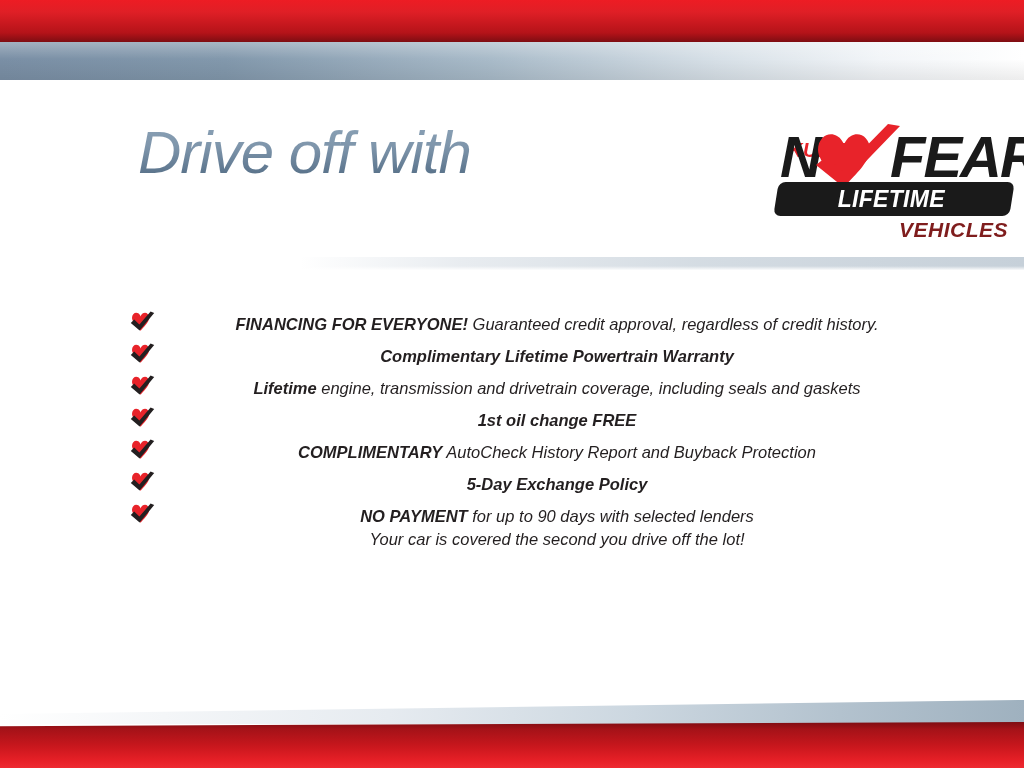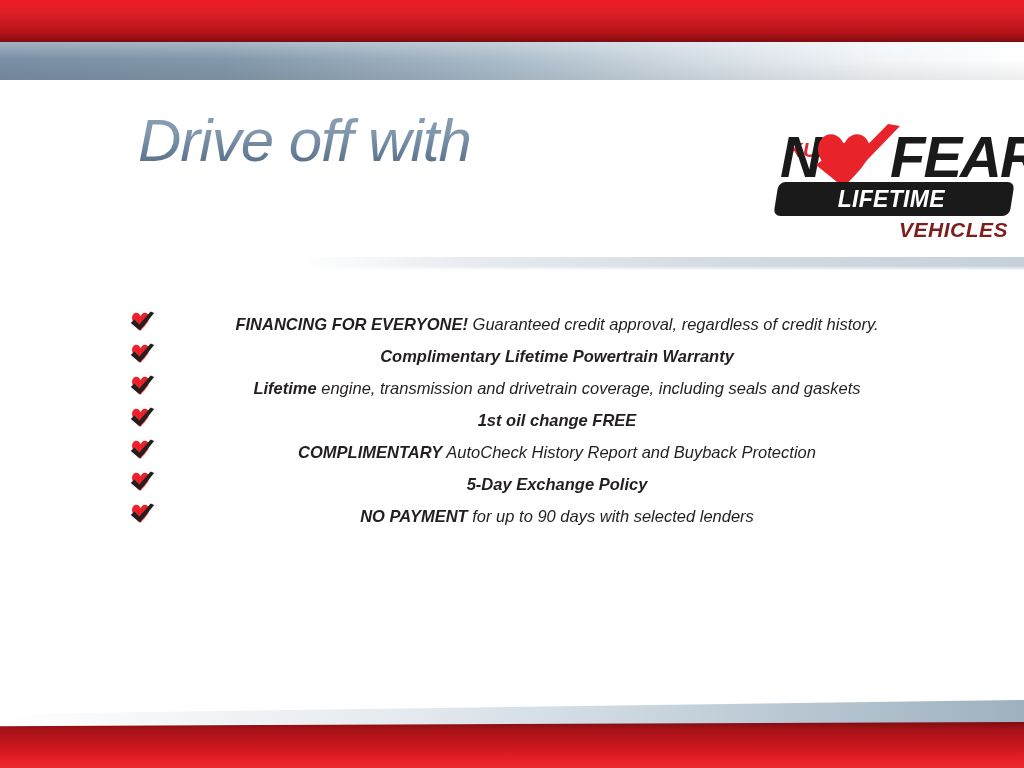--- a/index.html
+++ b/index.html
@@ -50,21 +50,21 @@
     left: 0; top: 722px;
     width: 1024px; height: 46px;
     background: linear-gradient(to bottom, #7e0d12 0%, #a51218 16%, #c8171d 52%, #e51f26 82%, #ee2a31 100%);
     clip-path: polygon(0 9%, 100% 0, 100% 100%, 0 100%);
   }
 
   
   .headline {
     position: absolute;
     left: 138px;
-    top: 110px;
+    top: 122px;
     width: 620px;
   }
   .headline .line1 {
     display: block;
     font-family: "Liberation Sans", sans-serif;
     font-style: italic;
     font-weight: 400;
     font-size: 60px;
     line-height: 62px;
     letter-spacing: -1px;
@@ -335,17 +335,18 @@
   <div class="bullet-row">
     <span class="bullet-icon">
       <svg viewBox="0 0 25 21" width="25" height="21" aria-hidden="true">
         <path d="M2 7 C2 2.5, 5.6 0.6, 8.3 2.3 C9.6 3.0, 10.2 4.4, 10.6 5.4 C11.0 4.4, 11.6 3.0, 12.9 2.3 C15.6 0.6, 19.2 2.5, 19.2 7 C19.2 11.2, 13.0 16.6, 10.6 19.7 C8.2 16.6, 2 11.2, 2 7 Z" fill="#e8232a"></path>
         <path d="M9.6 19.5 L24.2 2.1 L20.6 0.6 L9.4 13.6 L4.2 8.6 L0.8 11.9 Z" fill="#231f20"></path>
       </svg>
     </span>
     <span class="bullet-text"><b>NO PAYMENT</b><span> for up to 90 days with selected lenders</span></span>
   </div>
 
+  <span class="bullet-sub">Your car is covered the second you drive off the lot!</span>
 
 </div>
 
 <div class="bottom-gray"></div>
 <div class="bottom-red"></div>
 
 </body></html>

